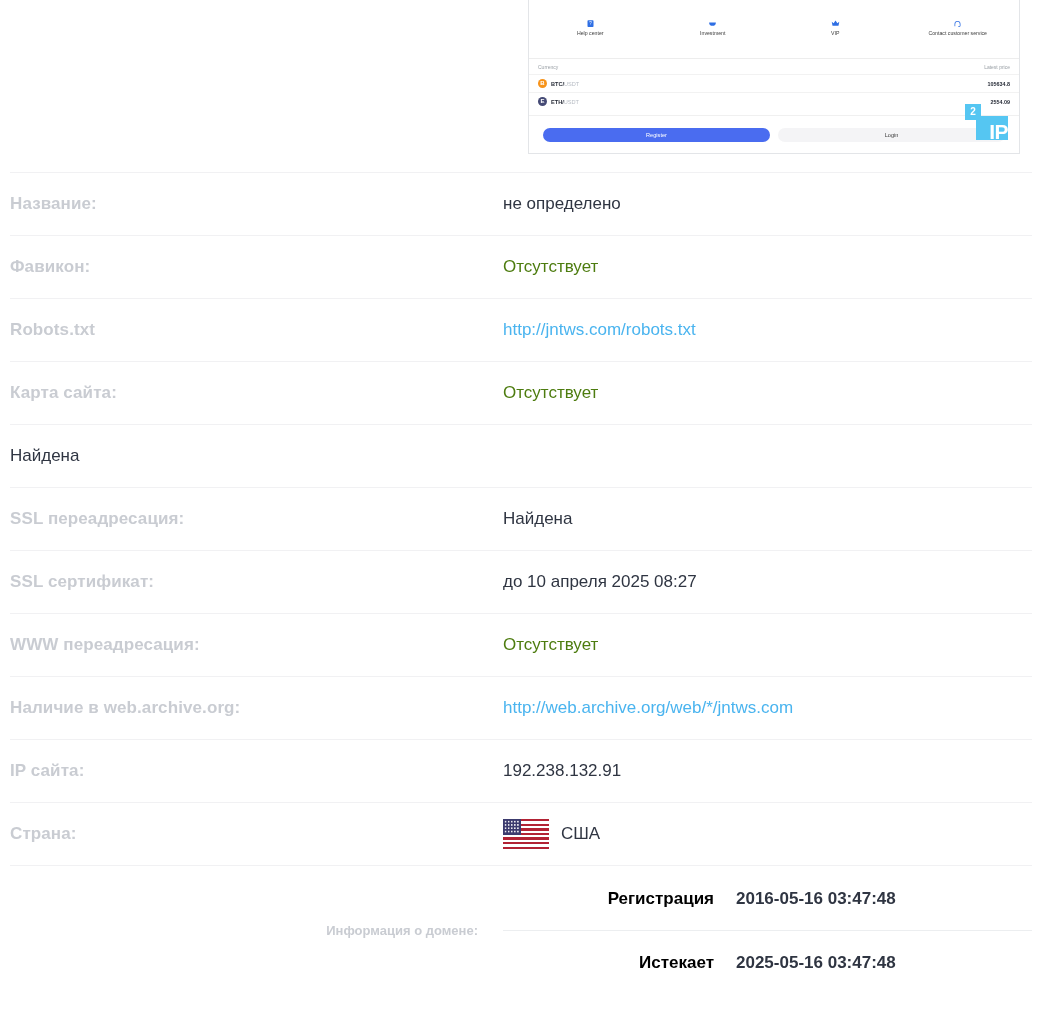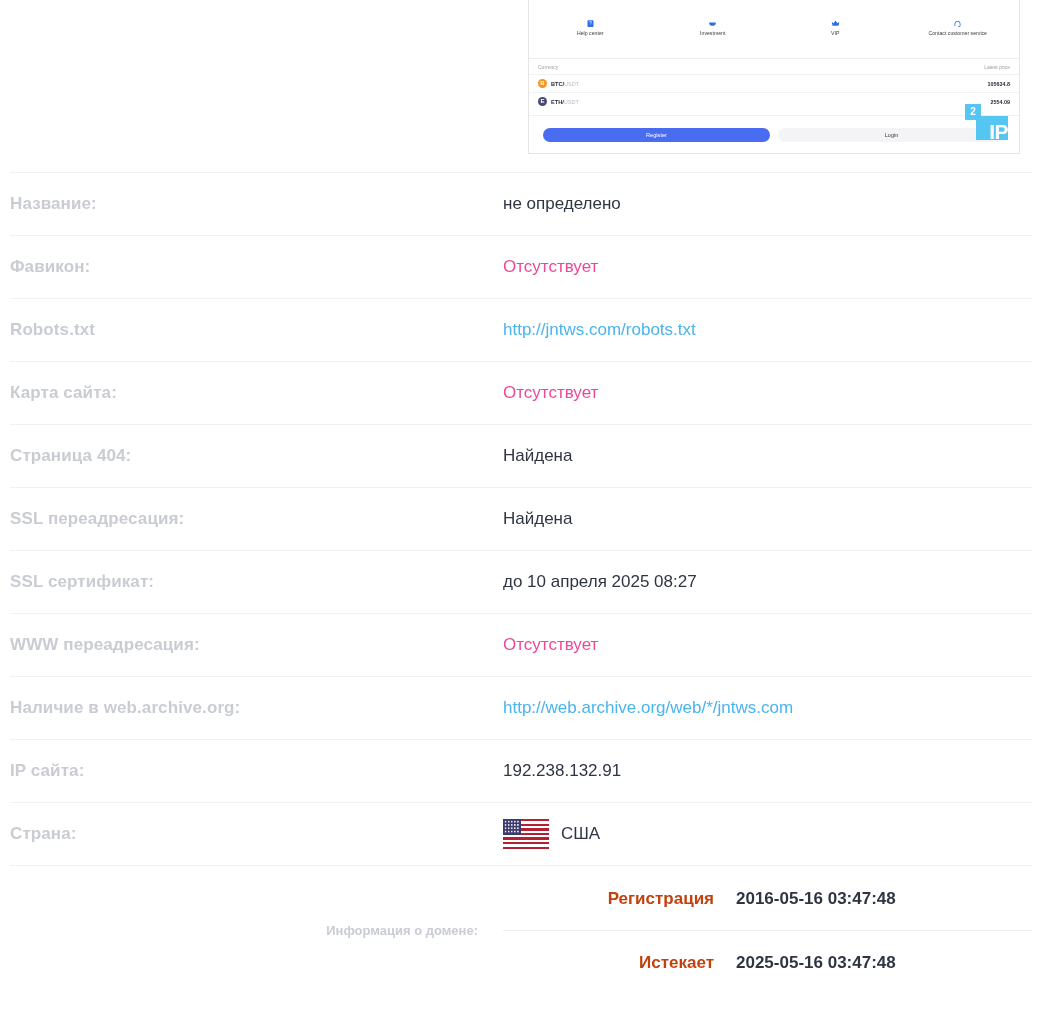--- a/index.html
+++ b/index.html
@@ -184,21 +184,21 @@
   }
   .info-row .val {
     flex: 1;
     font-size: 17px;
     font-weight: normal;
     color: #2f3542;
     display: flex;
     align-items: center;
     gap: 12px;
   }
-  .val.muted-red { color: #ec4899; }
+  .val.muted-red { color: #4d7c0f; }
   .val.link { color: #4ab4ef; }
 
   .flag {
     width: 46px;
     height: 30px;
     display: inline-block;
     position: relative;
     flex: none;
   }
   .flag .stripes {
@@ -255,21 +255,21 @@
   .dt-row + .dt-row {
     border-top: 1px solid #eceef0;
   }
   .dt-key {
     width: 233px;
     text-align: right;
     padding-right: 22px;
     box-sizing: border-box;
     font-size: 17px;
     font-weight: bold;
-    color: #c2410c;
+    color: #000000;
   }
   .dt-val {
     font-size: 17px;
     font-weight: bold;
     color: #2f3542;
     text-align: center;
   }
 </style>
 </head>
 <body>
@@ -354,21 +354,20 @@
     <div class="lbl">Robots.txt</div>
     <div class="val link">http://jntws.com/robots.txt</div>
   </div>
 
   <div class="info-row">
     <div class="lbl">Карта сайта:</div>
     <div class="val muted-red">Отсутствует</div>
   </div>
 
   <div class="info-row">
-    <div class="lbl">Страница 404:</div>
     <div class="val">Найдена</div>
   </div>
 
   <div class="info-row">
     <div class="lbl">SSL переадресация:</div>
     <div class="val">Найдена</div>
   </div>
 
   <div class="info-row">
     <div class="lbl">SSL сертификат:</div>

